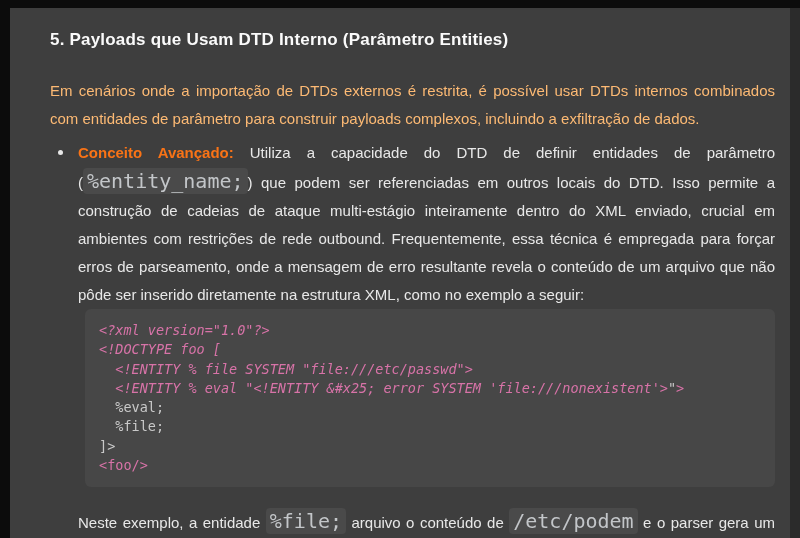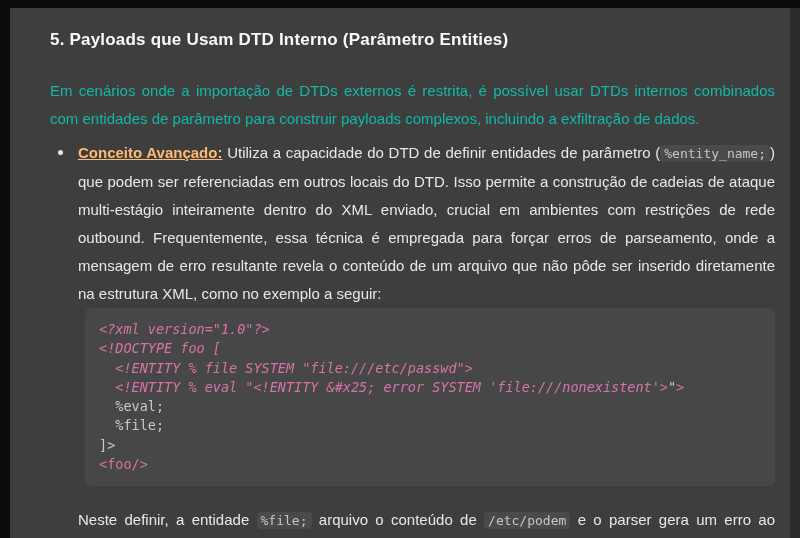--- a/index.html
+++ b/index.html
@@ -38,45 +38,45 @@
     font-size: 17px;
     line-height: 24px;
     font-weight: bold;
     color: #fafafa;
     letter-spacing: 0.2px;
   }
   p.intro {
     margin: 25px 0 6px 0;
     font-size: 15px;
     line-height: 28px;
-    color: #14b8a6;
+    color: #fdba74;
     text-align: justify;
   }
   ul.concepts {
     margin: 0; padding: 0 0 0 28px;
     list-style: none;
   }
   ul.concepts > li {
     position: relative;
     font-size: 15px;
     line-height: 28px;
     color: #e8e8e8;
     text-align: justify;
   }
   .bullet-dot {
     position: absolute;
     left: -20px; top: 11px;
     width: 5px; height: 5px;
     border-radius: 50%;
     background: #e8e8e8;
   }
-  .lead { font-weight: bold; color: #fdba74; text-decoration: underline; }
+  .lead { font-weight: bold; color: #f97316; }
   .inline-code {
     font-family: "DejaVu Sans Mono", monospace;
-    font-size: 13px;
+    font-size: 20px;
     background: #4a4a4a;
     color: #c3c6c9;
     padding: 1px 4px;
     border-radius: 4px;
     white-space: nowrap;
   }
   pre.code-block {
     margin: 0 0 0 7px;
     background: #474747;
     border-radius: 6px;
@@ -115,17 +115,17 @@
 
   <p class="intro">Em cenários onde a importação de DTDs externos é restrita, é possível usar DTDs internos combinados com entidades de parâmetro para construir payloads complexos, incluindo a exfiltração de dados.</p>
 
   <ul class="concepts">
     <li>
       <span class="bullet-dot"></span>
       <span class="lead">Conceito Avançado:</span><span> Utiliza a capacidade do DTD de definir entidades de parâmetro (</span><span class="inline-code">%entity_name;</span><span>) que podem ser referenciadas em outros locais do DTD. Isso permite a construção de cadeias de ataque multi-estágio inteiramente dentro do XML enviado, crucial em ambientes com restrições de rede outbound. Frequentemente, essa técnica é empregada para forçar erros de parseamento, onde a mensagem de erro resultante revela o conteúdo de um arquivo que não pôde ser inserido diretamente na estrutura XML, como no exemplo a seguir:</span>
 
       <pre class="code-block"><div class="code-line"><span class="seg-pink-italic">&lt;?xml version="1.0"?&gt;</span></div><div class="code-line"><span class="seg-pink-italic">&lt;!DOCTYPE foo [</span></div><div class="code-line"><span class="seg-pink-italic">  &lt;!ENTITY % file SYSTEM "file:///etc/passwd"&gt;</span></div><div class="code-line"><span class="seg-pink-italic">  &lt;!ENTITY % eval "&lt;!ENTITY &amp;#x25; error SYSTEM 'file:///nonexistent'&gt;</span><span class="seg-gray">"</span><span class="seg-pink">&gt;</span></div><div class="code-line"><span class="seg-gray">  %eval;</span></div><div class="code-line"><span class="seg-gray">  %file;</span></div><div class="code-line"><span class="seg-gray">]&gt;</span></div><div class="code-line"><span class="seg-pink">&lt;foo/&gt;</span></div></pre>
 
-      <p class="footer-para"><span class="seg-text">Neste definir, a entidade </span><span class="inline-code">%file;</span><span class="seg-text"> arquivo o conteúdo de </span><span class="inline-code">/etc/podem</span><span class="seg-text"> e o parser gera um erro ao processá-lo.</span></p>
+      <p class="footer-para"><span class="seg-text">Neste exemplo, a entidade </span><span class="inline-code">%file;</span><span class="seg-text"> arquivo o conteúdo de </span><span class="inline-code">/etc/podem</span><span class="seg-text"> e o parser gera um erro ao processá-lo.</span></p>
     </li>
   </ul>
 
 </div>
 
 </body></html>

